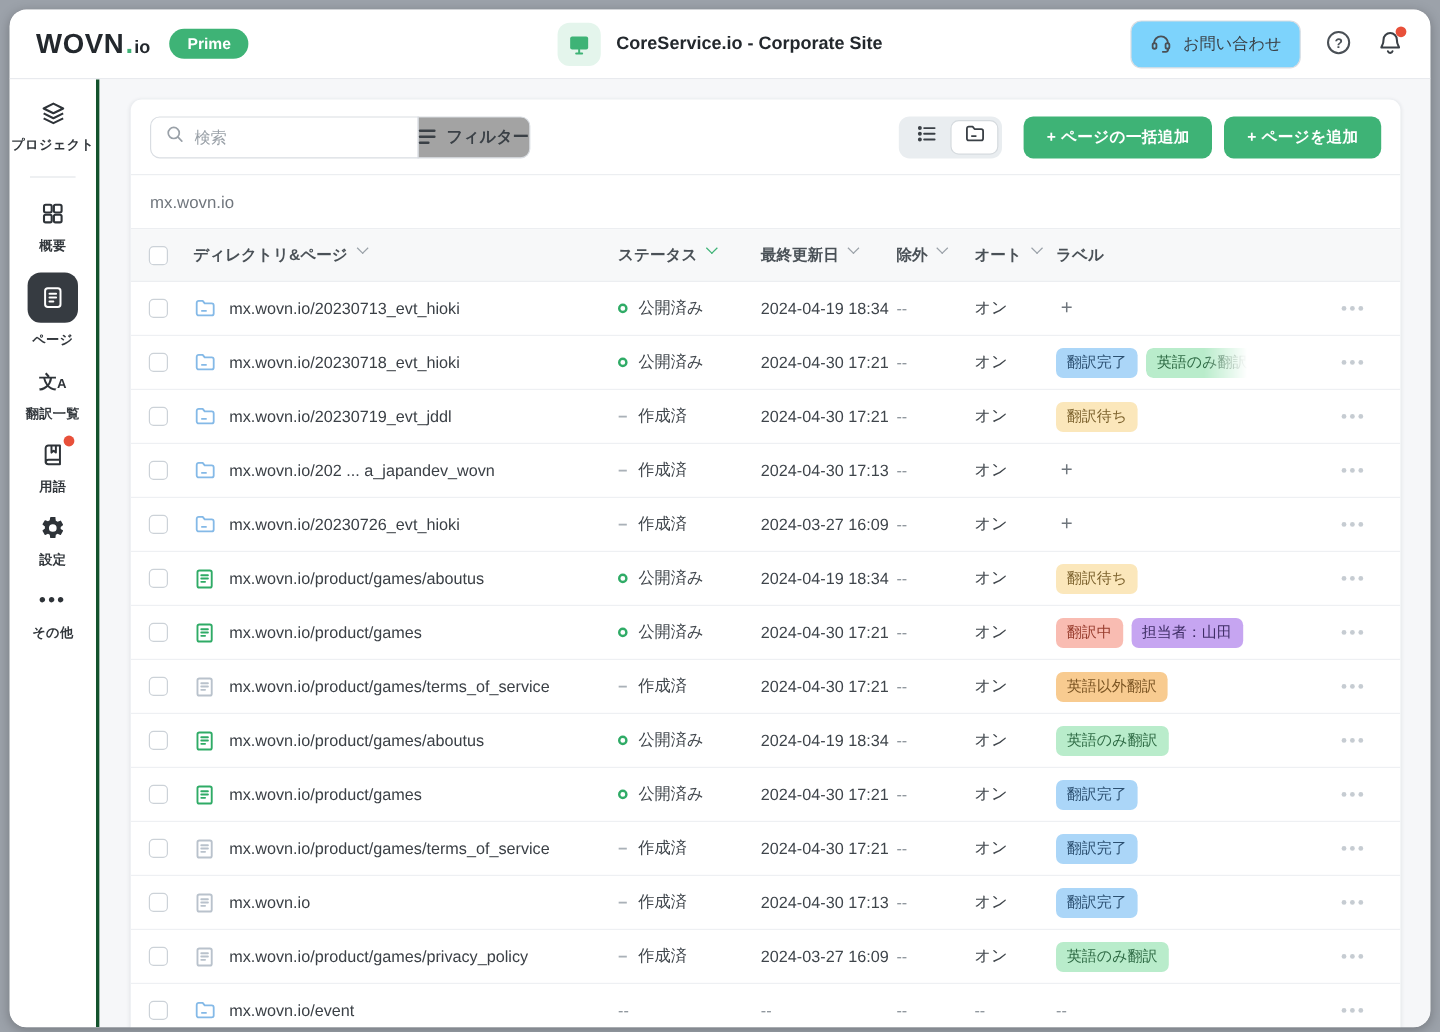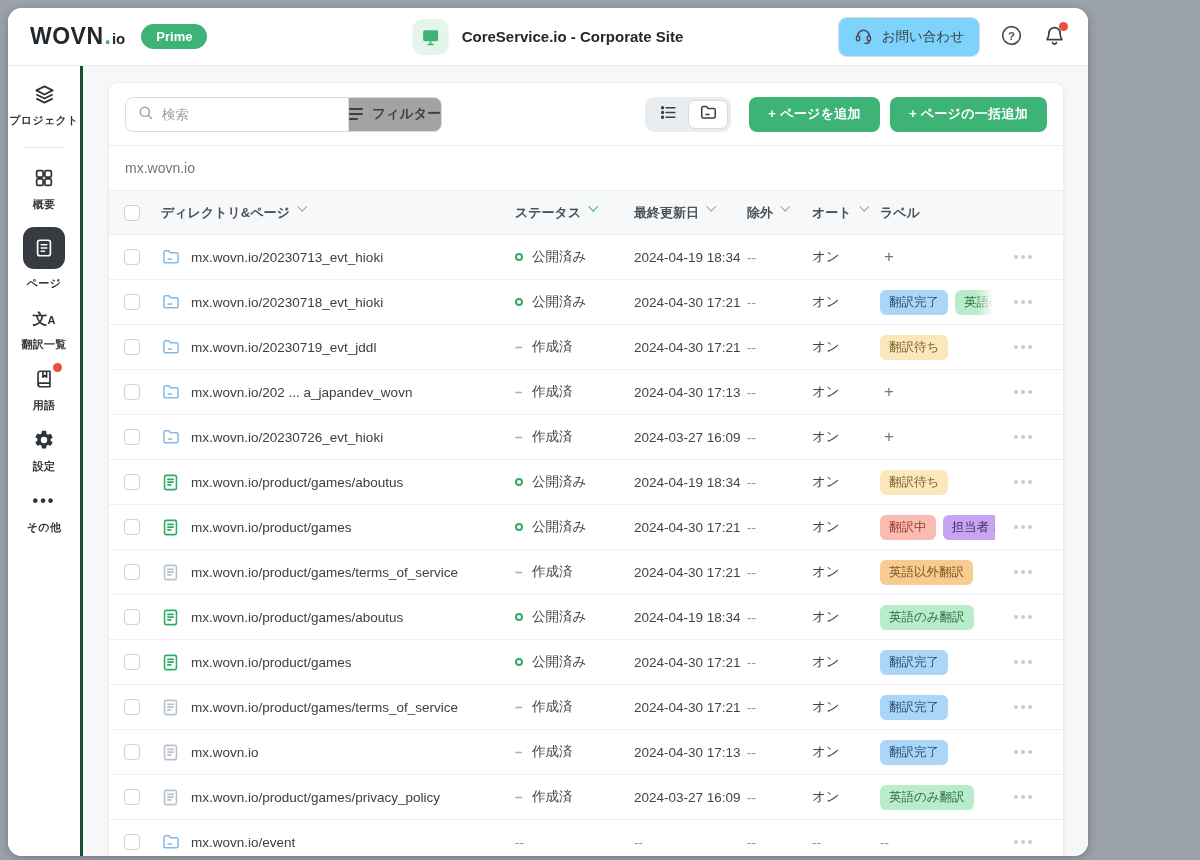--- a/index.html
+++ b/index.html
@@ -3,21 +3,21 @@
 <meta charset="utf-8">
 <style>
   * { box-sizing: border-box; margin: 0; padding: 0; }
   html,body { width:1200px; height:860px; overflow:hidden; }
   body {
     background:#9ca2aa;
     font-family:"Liberation Sans","DejaVu Sans",sans-serif;
     color:#3b4046;
   }
   .window {
-    position:absolute; left:8px; top:8px; width:1080px; height:848px;
+    position:absolute; left:8px; top:8px; width:1184px; height:848px;
     background:#fff; border-radius:14px; overflow:hidden;
     box-shadow:0 2px 10px rgba(0,0,0,.25);
     display:flex; flex-direction:column;
   }
   
   .app-header {
     height:58px; flex:0 0 58px; border-bottom:1px solid #e8eaee;
     display:flex; align-items:center; padding:0 22px; position:relative; background:#fff;
   }
   .logo { display:flex; align-items:baseline; cursor:pointer; }
@@ -312,22 +312,22 @@
               </span>
               <span class="view-seg active">
                 <span>
                   <svg width="19" height="19" viewBox="0 0 24 24" fill="none" stroke="#3a4046" stroke-width="1.9" stroke-linejoin="round">
                       <path d="M3.5 6.5a2 2 0 0 1 2-2h4l2 2.5h7a2 2 0 0 1 2 2v8a2 2 0 0 1-2 2h-13a2 2 0 0 1-2-2z"></path>
                       <path d="M8 14.5h5.5"></path>
                     </svg>
                 </span>
               </span>
             </div>
+            <button class="green-btn">+ ページの一括追加</button>
             <button class="green-btn">+ ページを追加</button>
-            <button class="green-btn">+ ページの一括追加</button>
           </div>
         </div>
 
         <div class="path-row">
           <span>mx.wovn.io</span>
         </div>
 
         <div class="grid thead">
           <span class="checkbox"></span>
           <div class="th col-name-h">

